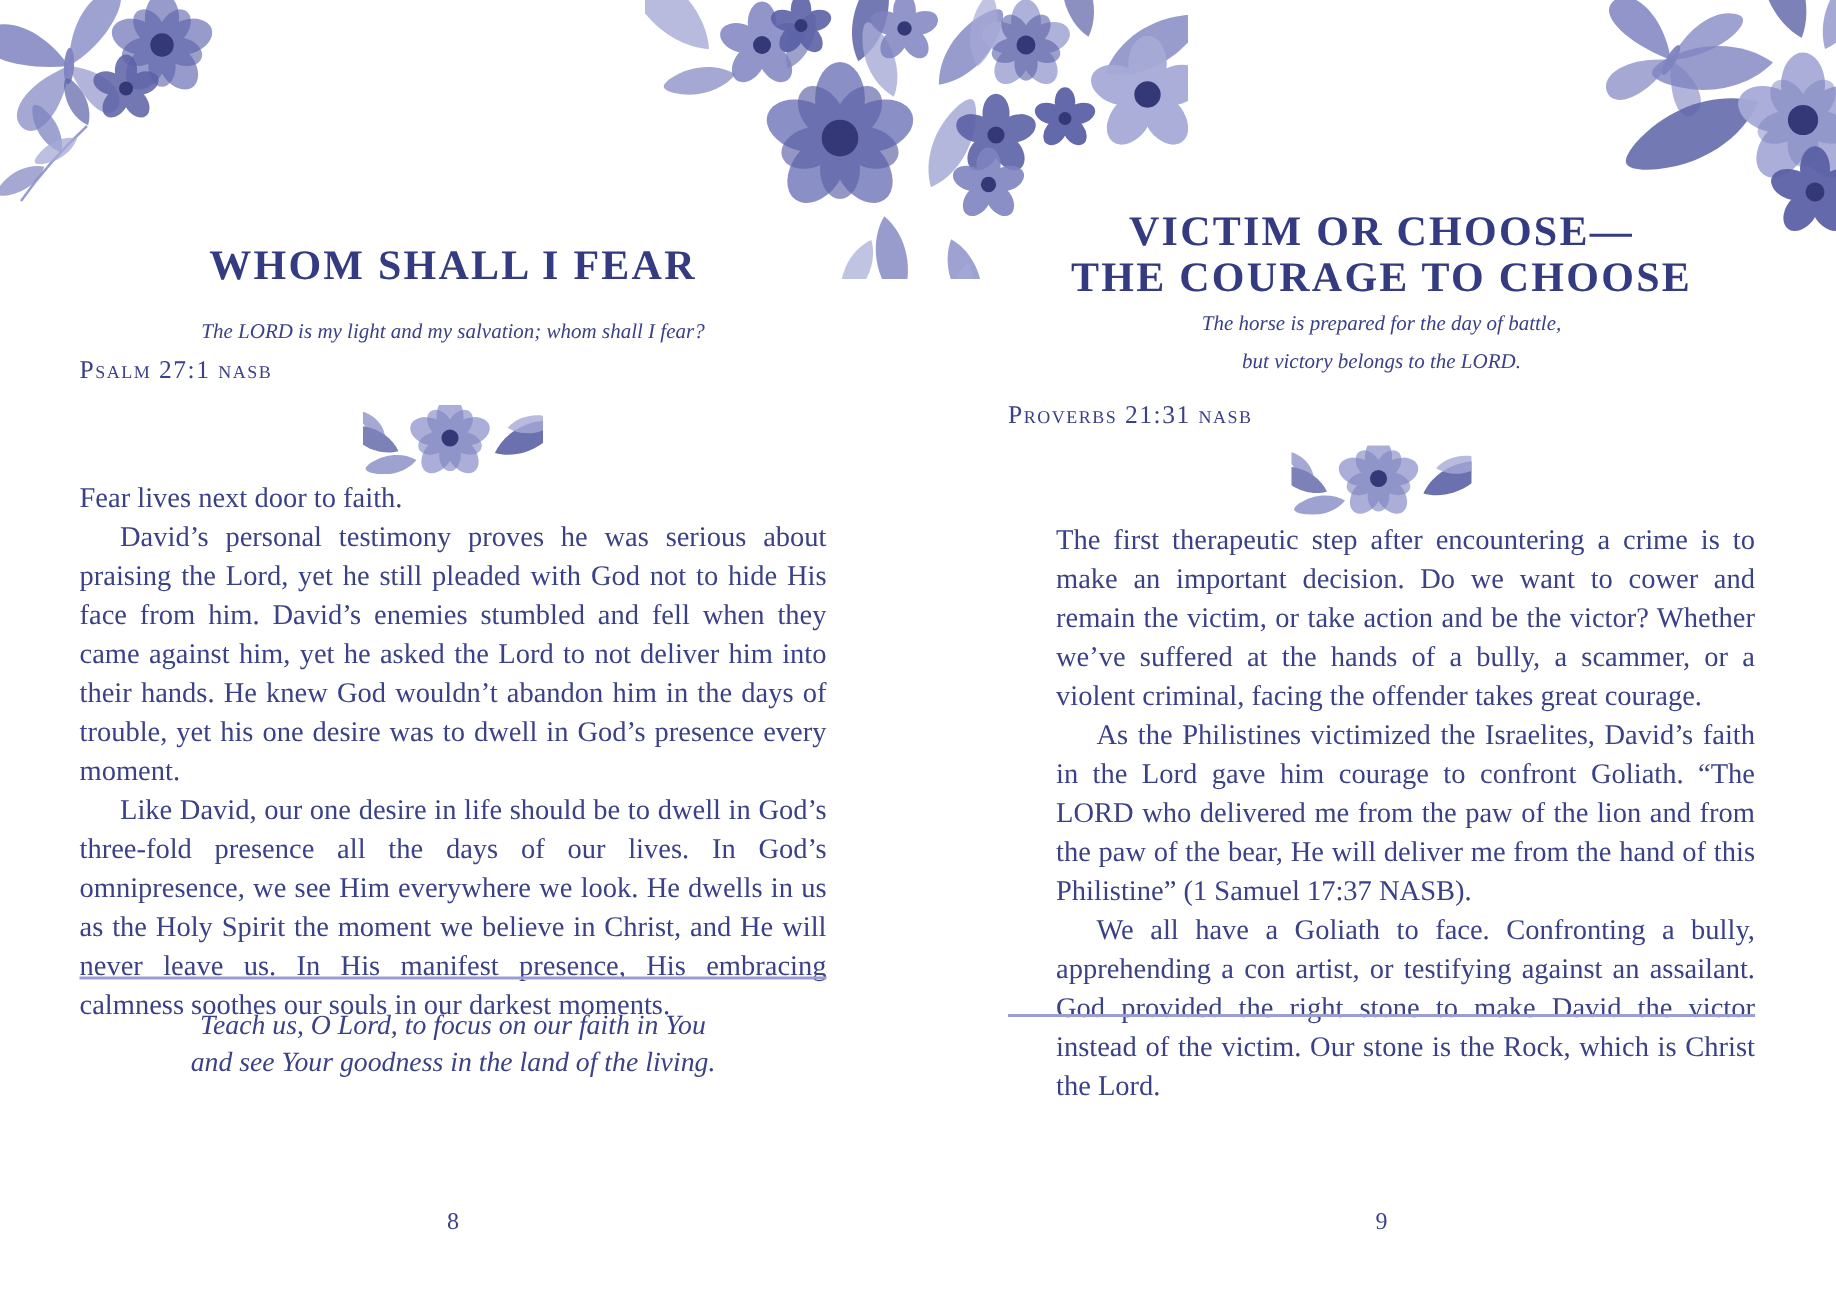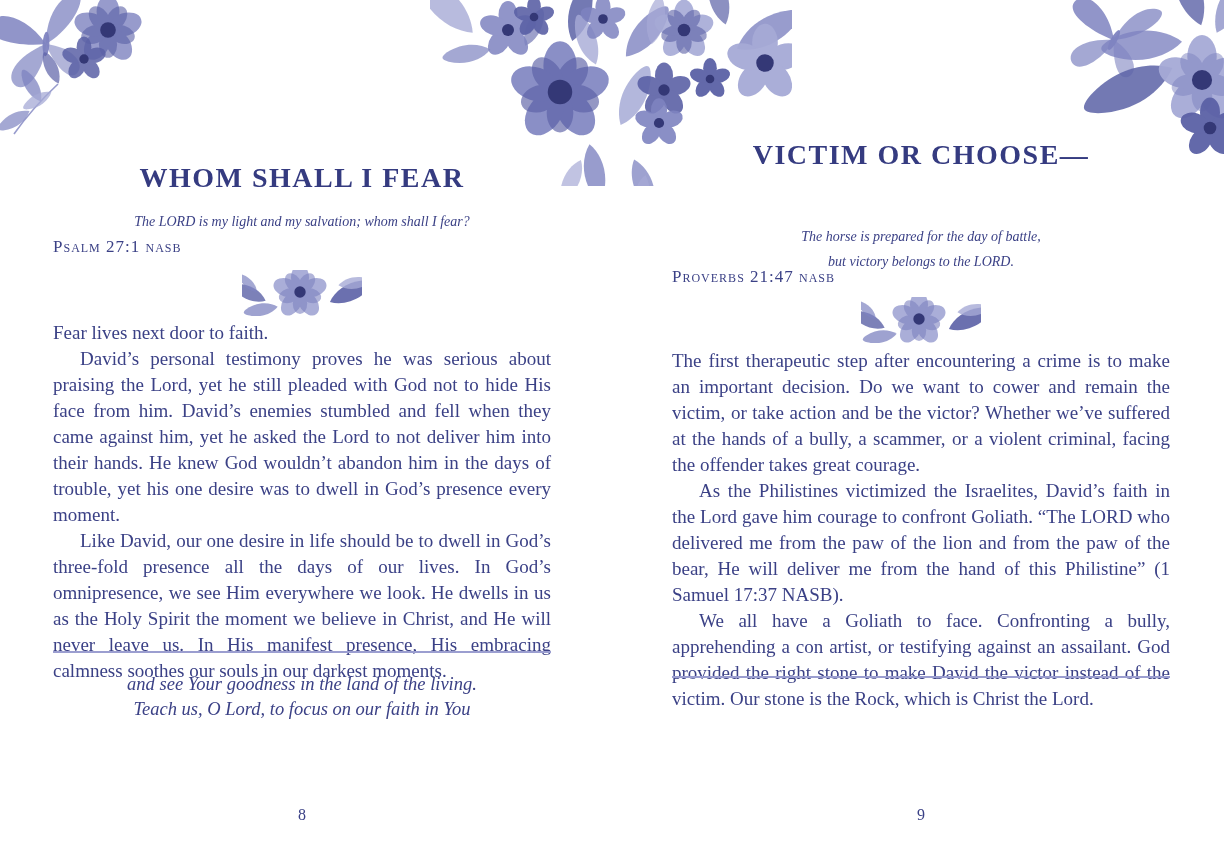--- a/index.html
+++ b/index.html
@@ -18,33 +18,33 @@
     text-align:center;font-weight:bold;color:var(--title-ink,#353b80);
     font-size:28px;line-height:31px;letter-spacing:1.5px;
   }
   .tline{display:block;}
   .l-title{top:162px;}
   .r-title{top:139px;}
 
   .epigraph{text-align:center;font-style:italic;font-size:14px;line-height:25px;}
   .eline{display:block;}
   .l-epigraph{top:209px;}
-  .r-epigraph{top:224px;}
+  .r-epigraph{top:204px;}
 
   .reference{text-align:left;font-variant:small-caps;font-size:17px;letter-spacing:1px;}
   .l-reference{top:237px;}
   .r-reference{top:267px;}
 
   .sprig{position:absolute;left:50%;transform:translateX(-50%);}
   .l-sprig{top:270px;}
   .r-sprig{top:297px;}
 
   .bodycopy{text-align:justify;font-size:19px;line-height:26px;}
   .l-body{top:320px;}
-  .r-body{top:348px;}
+  .r-body{top:348px;margin-left:32px;}
   .bodycopy p{margin:0;text-indent:27px;}
   .bodycopy p.no-indent{text-indent:0;}
 
   .rule{border:none;border-top:2px solid var(--rule,#9b9ed0);height:0;}
   .l-rule{top:651px;}
   .r-rule{top:676px;}
 
   .prayer{text-align:center;font-style:italic;font-size:18.5px;line-height:25px;}
   .pline{display:block;}
   .l-prayer{top:672px;}
@@ -204,35 +204,36 @@
     <svg class="sprig l-sprig" width="120" height="46" viewBox="0 0 120 46">
       <use href="#sprig"></use>
     </svg>
     <div class="blk bodycopy l-body">
       <p class="no-indent">Fear lives next door to faith.</p>
       <p>David’s personal testimony proves he was serious about praising the Lord, yet he still pleaded with God not to hide His face from him. David’s enemies stumbled and fell when they came against him, yet he asked the Lord to not deliver him into their hands. He knew God wouldn’t abandon him in the days of trouble, yet his one desire was to dwell in God’s presence every moment.</p>
       <p>Like David, our one desire in life should be to dwell in God’s three-fold presence all the days of our lives. In God’s omnipresence, we see Him everywhere we look. He dwells in us as the Holy Spirit the moment we believe in Christ, and He will never leave us. In His manifest presence, His embracing calmness soothes our souls in our darkest moments.</p>
     </div>
     <hr class="blk rule l-rule">
     <div class="blk prayer l-prayer">
+      <span class="pline">Teach us, O Lord, to focus on our faith in You</span>
       <span class="pline">and see Your goodness in the land of the living.</span>
-      <span class="pline">Teach us, O Lord, to focus on our faith in You</span>
     </div>
     <div class="blk page-number pg">8</div>
   </section>
 
   <section class="page page-right">
     <h1 class="blk title r-title">
       <span class="tline">VICTIM OR CHOOSE—</span>
+      <span class="tline">THE COURAGE TO CHOOSE</span>
     </h1>
     <div class="blk epigraph r-epigraph">
       <span class="eline">The horse is prepared for the day of battle,</span>
       <span class="eline">but victory belongs to the LORD.</span>
     </div>
-    <div class="blk reference r-reference">Proverbs 21:47 nasb</div>
+    <div class="blk reference r-reference">Proverbs 21:31 nasb</div>
     <svg class="sprig r-sprig" width="120" height="46" viewBox="0 0 120 46">
       <use href="#sprig"></use>
     </svg>
     <div class="blk bodycopy r-body">
       <p class="no-indent">The first therapeutic step after encountering a crime is to make an important decision. Do we want to cower and remain the victim, or take action and be the victor? Whether we’ve suffered at the hands of a bully, a scammer, or a violent criminal, facing the offender takes great courage.</p>
       <p>As the Philistines victimized the Israelites, David’s faith in the Lord gave him courage to confront Goliath. “The LORD who delivered me from the paw of the lion and from the paw of the bear, He will deliver me from the hand of this Philistine” (1 Samuel 17:37 NASB).</p>
       <p>We all have a Goliath to face. Confronting a bully, apprehending a con artist, or testifying against an assailant. God provided the right stone to make David the victor instead of the victim. Our stone is the Rock, which is Christ the Lord.</p>
     </div>
     <hr class="blk rule r-rule">
     <div class="blk page-number pg">9</div>

